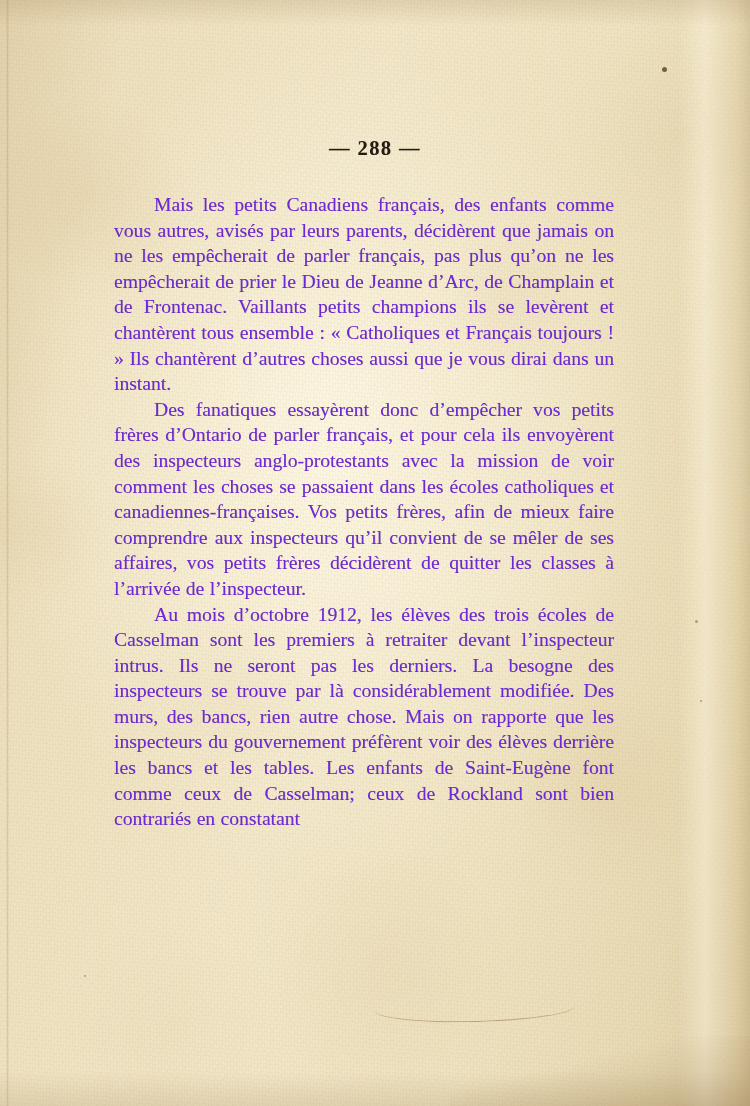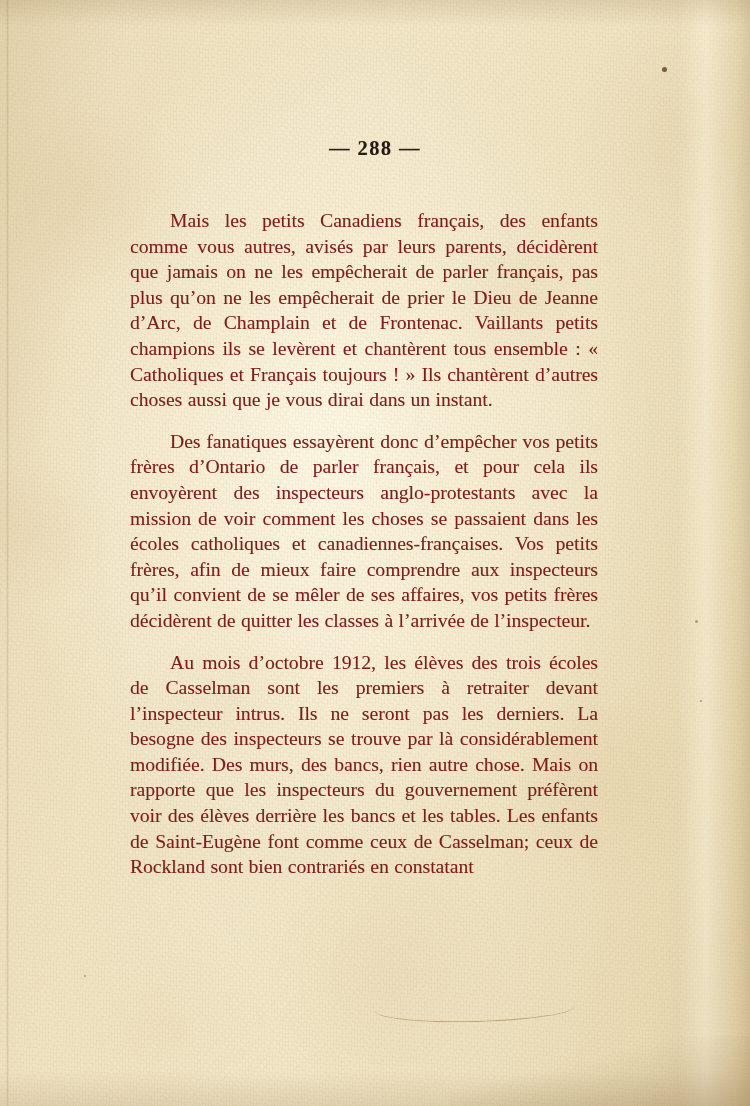--- a/index.html
+++ b/index.html
@@ -113,26 +113,26 @@
     letter-spacing: 1.4px;
     color: #241c14;
   }
   .textblock {
     position: absolute;
     left: 114px;
     top: 192px;
     width: 500px;
   }
   .para {
-    margin: 16px;
+    margin: 0;
     font-size: 19.6px;
     line-height: 25.6px;
     text-align: justify;
     text-align-last: left;
-    color: #7f1d1d;
+    color: #6d28d9;
     word-spacing: 0.5px;
   }
   .para.indent {
     text-indent: 40px;
   }
   
   .textblock, .folio {
     text-shadow: 0.35px 0.25px 0.5px rgba(60,42,24,0.30);
   }
 </style>

